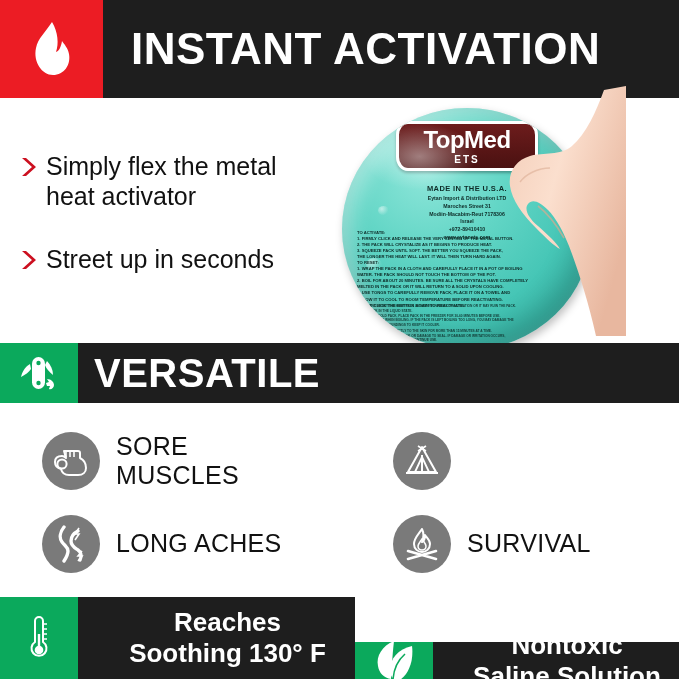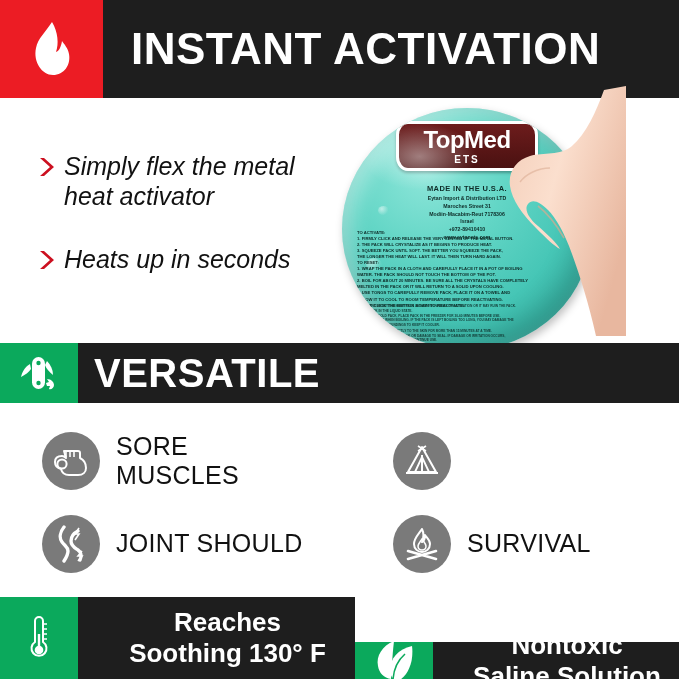--- a/index.html
+++ b/index.html
@@ -35,21 +35,21 @@
   #banner-instant .banner-icon { width: 103px; background: #ec1c24; }
   #banner-instant .banner-title { font-size: 44px; padding-left: 28px; }
 
   
   #banner-versatile { left: 0; top: 343px; width: 679px; height: 60px; }
   #banner-versatile .banner-icon { width: 78px; background: #0ba95c; }
   #banner-versatile .banner-title { font-size: 40px; padding-left: 16px; }
 
   
   #bullets {
-    position: absolute; left: 38px; top: 152px; width: 300px; font-style: italic;
+    position: absolute; left: 20px; top: 152px; width: 300px;
   }
   .bullet-row { display: flex; align-items: flex-start; margin-bottom: 26px; }
   .bullet-arrow { flex: 0 0 auto; width: 26px; padding-top: 5px; }
   .bullet-text {
     font-size: 25px; line-height: 1.18; color: #111111;
     font-family: "Liberation Sans", sans-serif;
   }
 
   
   #product {
@@ -192,21 +192,21 @@
       </span>
       <span class="bullet-text">Simply flex the metal heat activator</span>
     </div>
 
     <div class="bullet-row" style="margin-top:34px">
       <span class="bullet-arrow">
         <svg width="17" height="20" viewBox="0 0 17 20">
           <path d="M2 1 L12 10 L2 19 L6 19 L16 10 L6 1 Z" fill="#cc1020"></path>
         </svg>
       </span>
-      <span class="bullet-text">Heats up in seconds</span>
+      <span class="bullet-text">Street up in seconds</span>
     </div>
 
   </div>
 
   <div id="product">
 
     <div id="pack">
       <span class="pack-bubble" style="left:24px;top:150px;width:16px;height:13px"></span>
       <span class="pack-bubble" style="left:36px;top:98px;width:11px;height:9px"></span>
       <span class="pack-bubble" style="left:196px;top:70px;width:13px;height:11px"></span>
@@ -331,21 +331,21 @@
 
     <div class="feature">
       <span class="feature-icon">
         <svg width="38" height="38" viewBox="0 0 38 38">
           <path d="M12 2 C8 7 7 13 10 17 C13 21 16 22 16 26 C16 30 14 33 12 36" fill="none" stroke="#ffffff" stroke-width="3.4" stroke-linecap="round"></path>
           <path d="M26 6 C22 8 19 12 19 16 C19 21 23 23 26 25 C29 27 30 31 28 35" fill="none" stroke="#ffffff" stroke-width="3.4" stroke-linecap="round"></path>
           <path d="M27 3 L23 9 L27 9 L23 15" fill="none" stroke="#ffffff" stroke-width="1.6"></path>
           <path d="M30 26 L26 31 L30 31 L26 36" fill="none" stroke="#ffffff" stroke-width="1.6"></path>
         </svg>
       </span>
-      <span class="feature-label">JOINT SHOULD</span>
+      <span class="feature-label">LONG ACHES</span>
     </div>
 
     <div class="feature col2">
       <span class="feature-icon">
         <svg width="38" height="38" viewBox="0 0 38 38">
           <path d="M19 4 C15 10 11 13 11 19 C11 24 15 27 19 27 C23 27 27 24 27 19 C27 15 24 13 22 10
                    C22 14 21 16 19 17 C21 12 21 8 19 4 Z" fill="none" stroke="#ffffff" stroke-width="2" stroke-linejoin="round"></path>
           <path d="M19 14 C17 17 15 19 15 21 C15 24 17 25 19 25 C21 25 23 24 23 21 C23 19 21 17 19 14 Z" fill="none" stroke="#ffffff" stroke-width="1.5"></path>
           <path d="M5 34 L33 26 M5 26 L33 34" stroke="#ffffff" stroke-width="2.6" stroke-linecap="round"></path>
         </svg>

